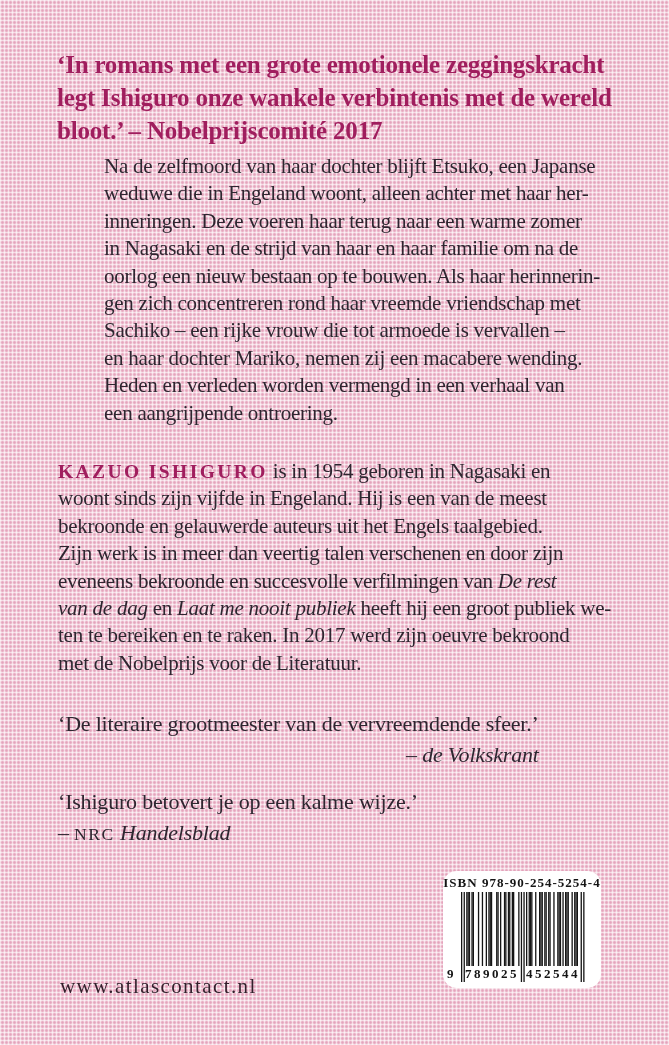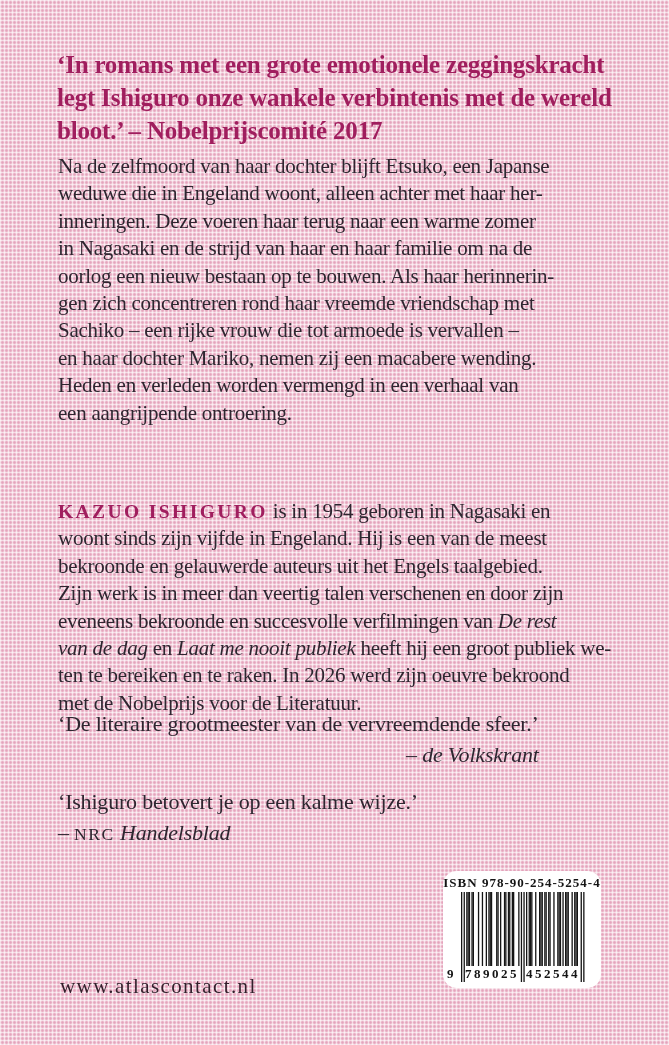--- a/index.html
+++ b/index.html
@@ -28,22 +28,22 @@
     letter-spacing: -0.2px;
     color: #a01e5e;
   }
 
   .bodytext {
     font-size: 21px; line-height: 27.4px;
     letter-spacing: -0.25px;
     color: #2e2630;
   }
 
-  .synopsis { top: 153px; left: 58px; }
-  .author   { top: 458px; left: 58px; margin-top: 40px; }
+  .synopsis { top: 153px; left: 58px; padding-left: 46px; }
+  .author   { top: 458px; left: 58px; }
 
   .review {
     font-size: 22px; line-height: 31px;
     letter-spacing: -0.2px;
     color: #2e2630;
   }
   .review-1 { top: 708px; left: 58px; text-align: right; }
   .review-2 { top: 786px; left: 58px; }
 
   .seg-lead {
@@ -118,21 +118,21 @@
 en haar dochter Mariko, nemen zij een macabere wending.
 Heden en verleden worden vermengd in een verhaal van
 een aangrijpende ontroering.</div>
 
   <div class="block bodytext author"><span class="seg-lead">KAZUO ISHIGURO</span><span> is in 1954 geboren in Nagasaki en
 woont sinds zijn vijfde in Engeland. Hij is een van de meest
 bekroonde en gelauwerde auteurs uit het Engels taalgebied.
 Zijn werk is in meer dan veertig talen verschenen en door zijn
 eveneens bekroonde en succesvolle verfilmingen van </span><span class="seg-i">De rest
 van de dag</span><span> en </span><span class="seg-i">Laat me nooit publiek</span><span> heeft hij een groot publiek we-
-ten te bereiken en te raken. In 2026 werd zijn oeuvre bekroond
+ten te bereiken en te raken. In 2017 werd zijn oeuvre bekroond
 met de Nobelprijs voor de Literatuur.</span></div>
 
   <div class="block review review-1"><span>‘De literaire grootmeester van de vervreemdende sfeer.’
 </span><span>– </span><span class="seg-i">de Volkskrant</span></div>
 
   <div class="block review review-2"><span>‘Ishiguro betovert je op een kalme wijze.’
 </span><span>– </span><span class="seg-sc">NRC</span><span> </span><span class="seg-i">Handelsblad</span></div>
 
   <div class="block publisher-url">www.atlascontact.nl</div>
 

